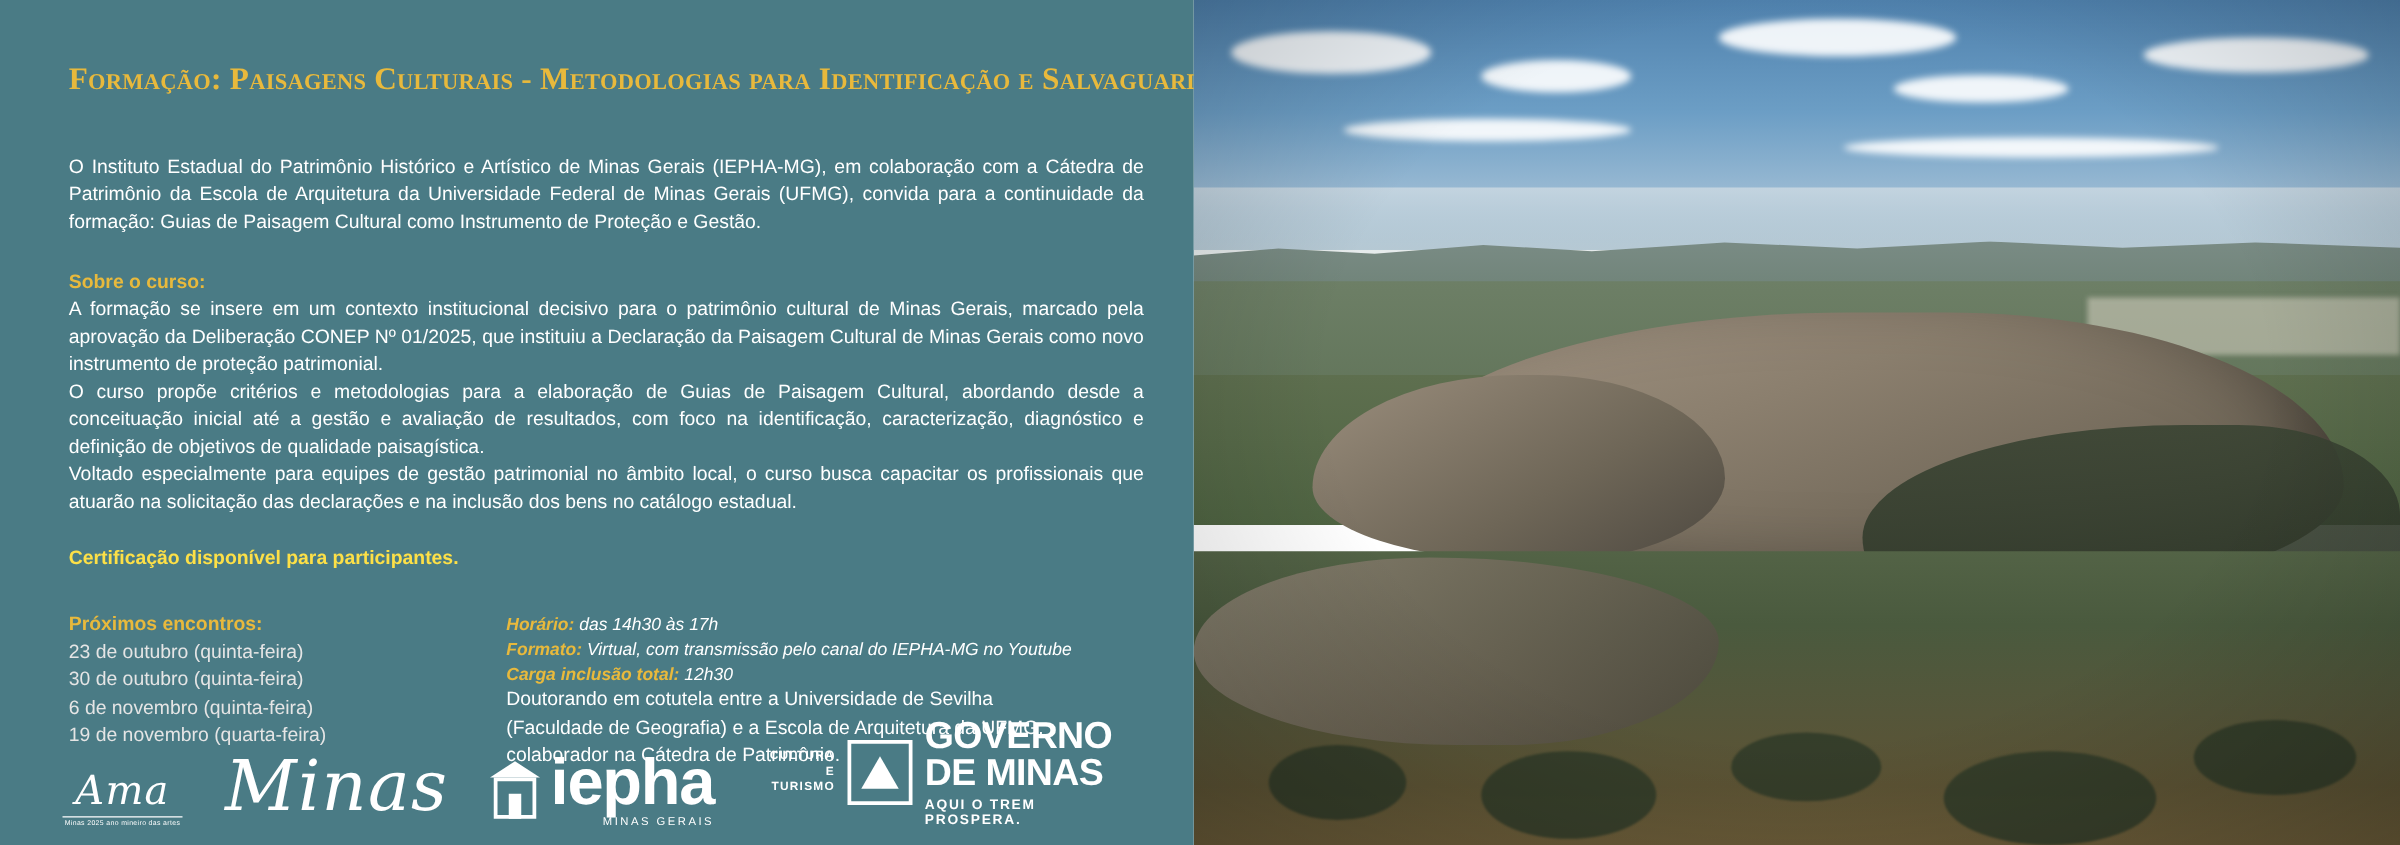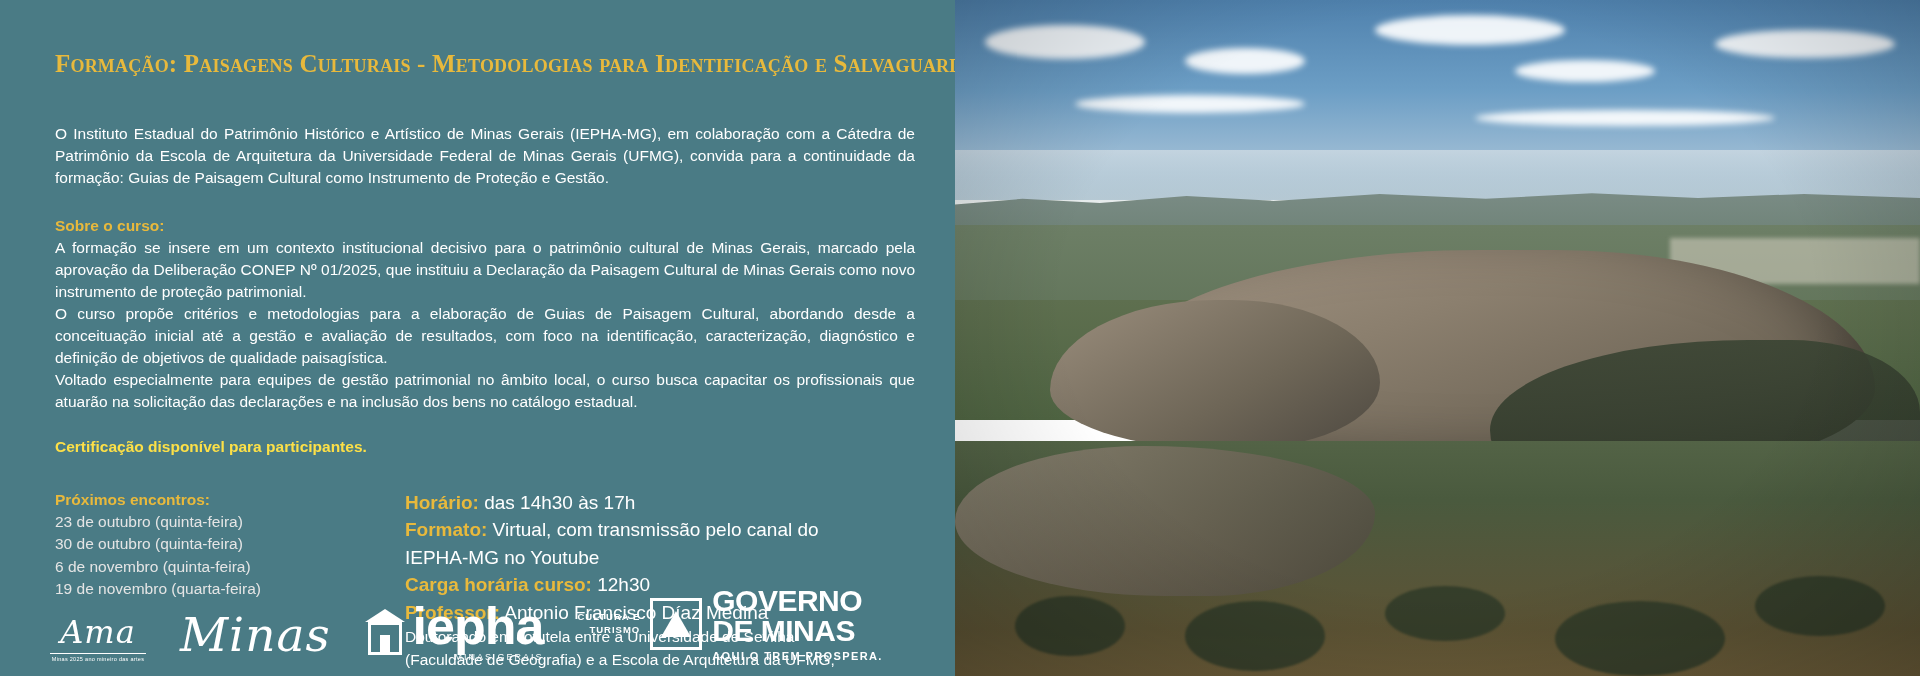--- a/index.html
+++ b/index.html
@@ -89,22 +89,23 @@
     font-weight: bold;
     line-height: 1.45;
   }
   .col-item {
     color: #e5e5e5;
     font-size: 15.5px;
     line-height: 1.45;
   }
   .kv {
     color: #ffffff;
-    font-size: 19px;
+    font-size: 14px;
     line-height: 1.45;
+    font-style: italic;
   }
   .kv .k {
     color: #e8b93c;
     font-weight: bold;
   }
   .kv-note {
     color: #ffffff;
     font-size: 15.5px;
     line-height: 1.45;
   }
@@ -140,21 +141,21 @@
     letter-spacing: 0.3px;
     margin-top: 5px;
     border-top: 1px solid #ffffff;
     padding-top: 3px;
     width: 96px;
     text-align: center;
   }
   .logo-minas .script {
     font-family: "DejaVu Serif", serif;
     font-style: italic;
-    font-size: 47px;
+    font-size: 56px;
     letter-spacing: 1px;
   }
   .logo-iepha {
     align-items: center;
     gap: 8px;
   }
   .iepha-mark {
     width: 40px;
     height: 46px;
     position: relative;
@@ -368,26 +369,22 @@
       <div class="col-right">
         <div class="kv">
           <span class="k">Horário:</span>
           <span>das 14h30 às 17h</span>
         </div>
         <div class="kv">
           <span class="k">Formato:</span>
           <span>Virtual, com transmissão pelo canal do IEPHA-MG no Youtube</span>
         </div>
         <div class="kv">
-          <span class="k">Carga horária curso:</span>
+          <span class="k">Carga inclusão total:</span>
           <span>12h30</span>
-        </div>
-        <div class="kv">
-          <span class="k">Professor:</span>
-          <span>Antonio Francisco Díaz Medina</span>
         </div>
         <div class="kv-note">Doutorando em cotutela entre a Universidade de Sevilha (Faculdade de Geografia) e a Escola de Arquitetura da UFMG, colaborador na Cátedra de Patrimônio.</div>
       </div>
     </div>
 
     <div class="logos">
 
       <div class="logo logo-ama">
         <div class="script">Ama</div>
         <div class="tiny">Minas 2025 ano mineiro das artes</div>

